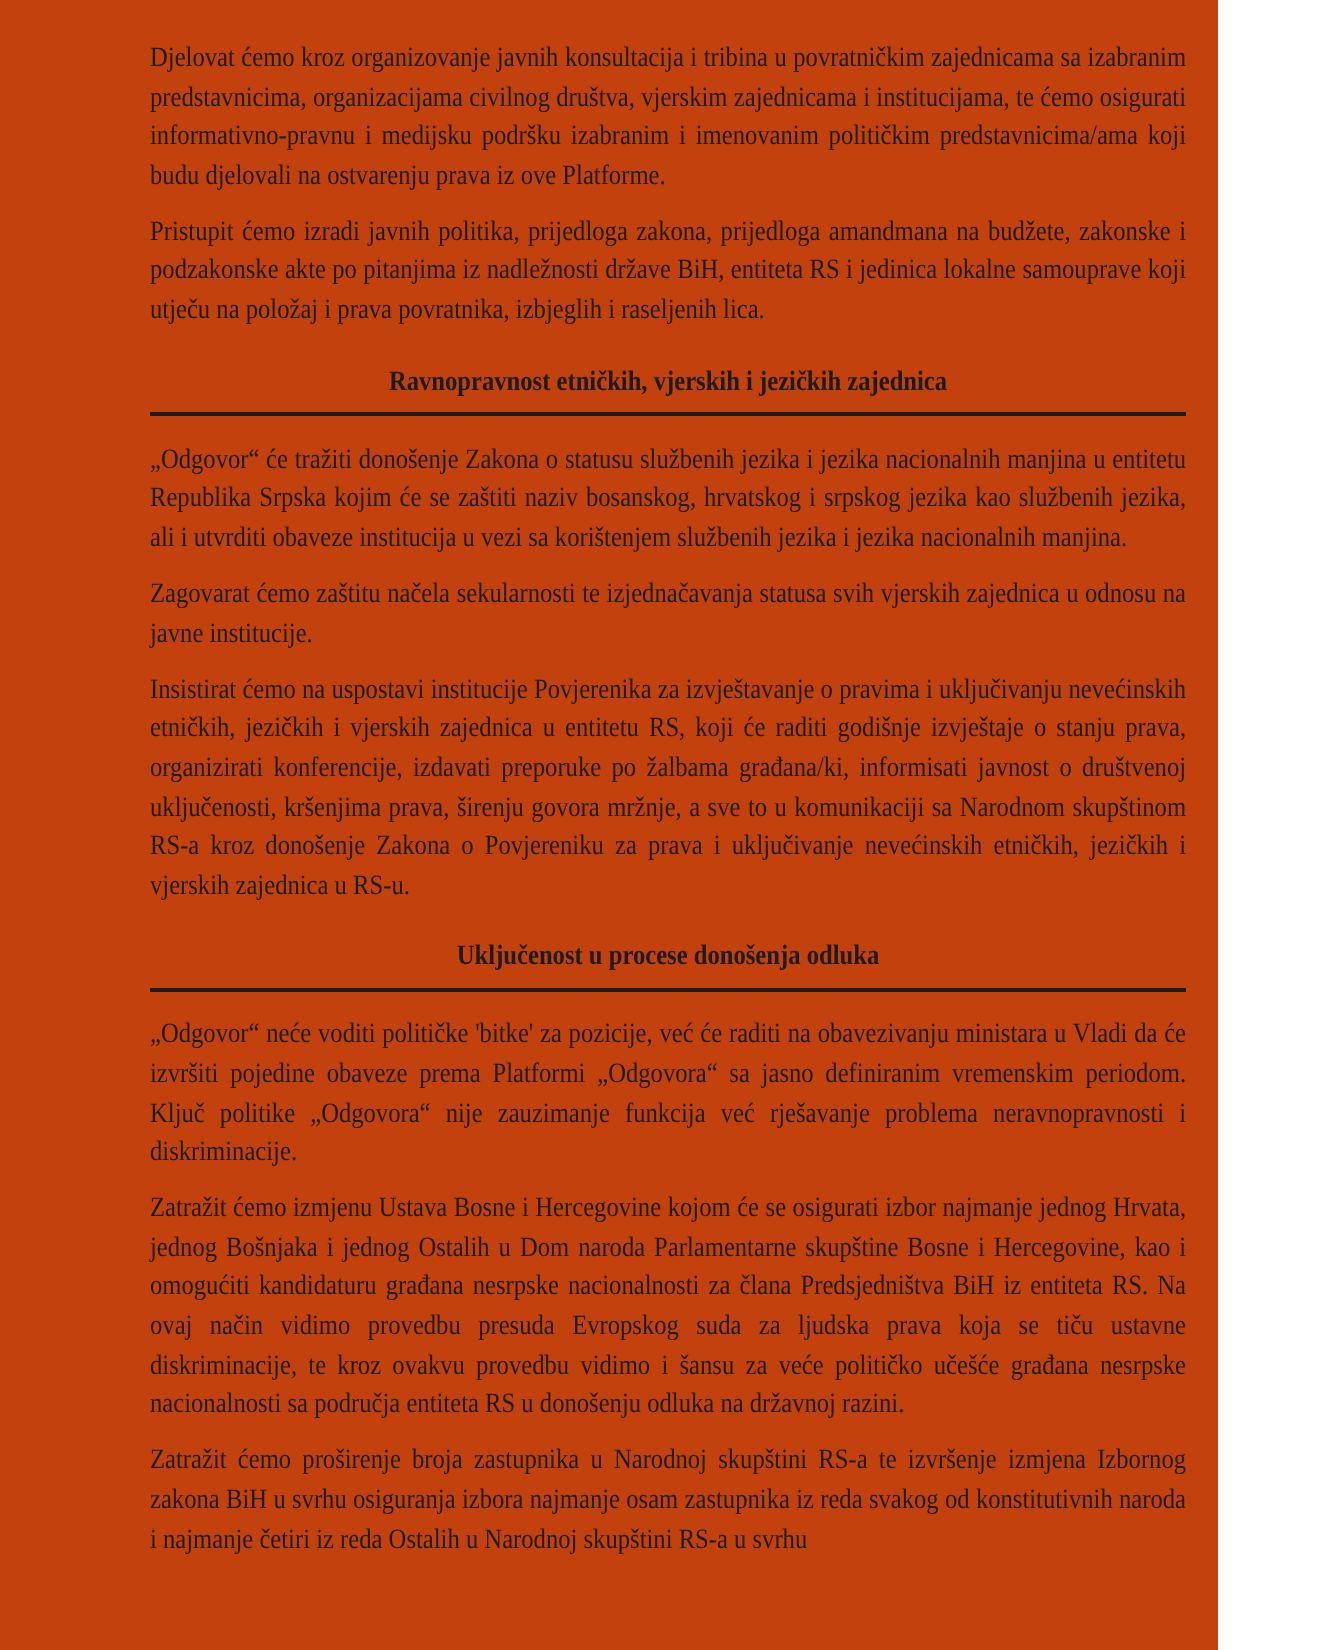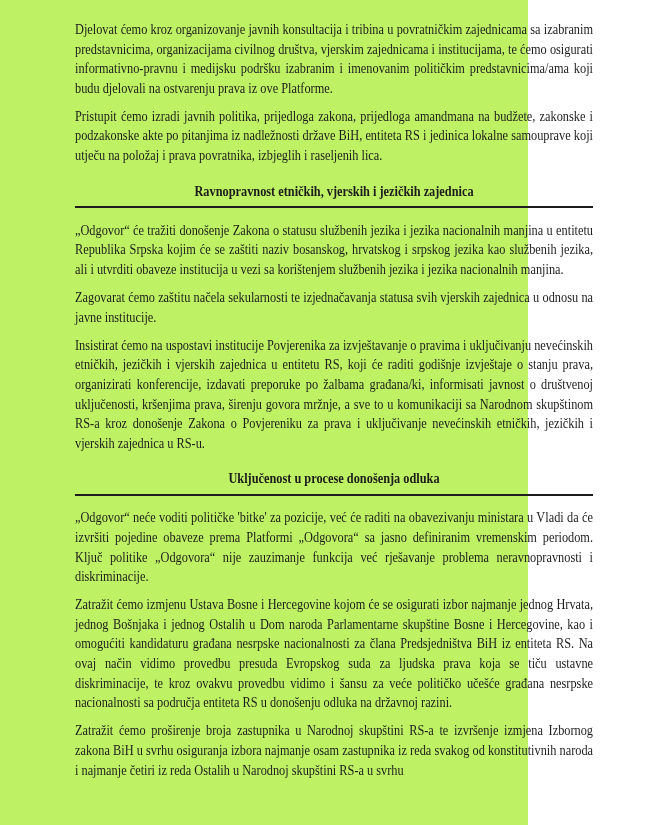--- a/index.html
+++ b/index.html
@@ -7,24 +7,24 @@
     padding: 0;
   }
   body {
     width: 668px;
     height: 825px;
     background: #ffffff;
     overflow: hidden;
   }
   .page {
     box-sizing: border-box;
-    width: 528px;
+    width: 609px;
     height: 825px;
     padding: 20px 75px 0 75px;
-    background: #bef264;
+    background: #c2410c;
   }
   .content {
     width: 589px;
     transform: scaleX(0.8795);
     transform-origin: 0 0;
     font-family: "Liberation Serif", "DejaVu Serif", serif;
     font-size: 14px;
     line-height: 19.6px;
     color: #1c1c1c;
   }

